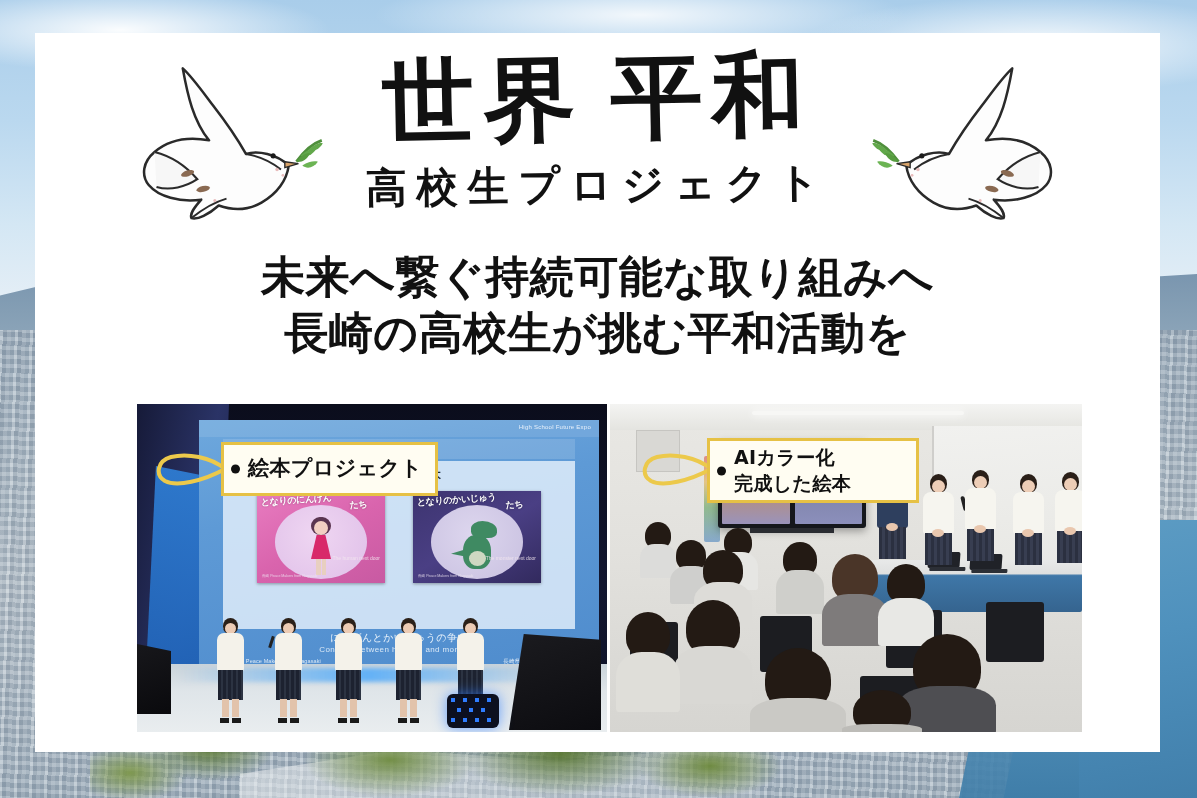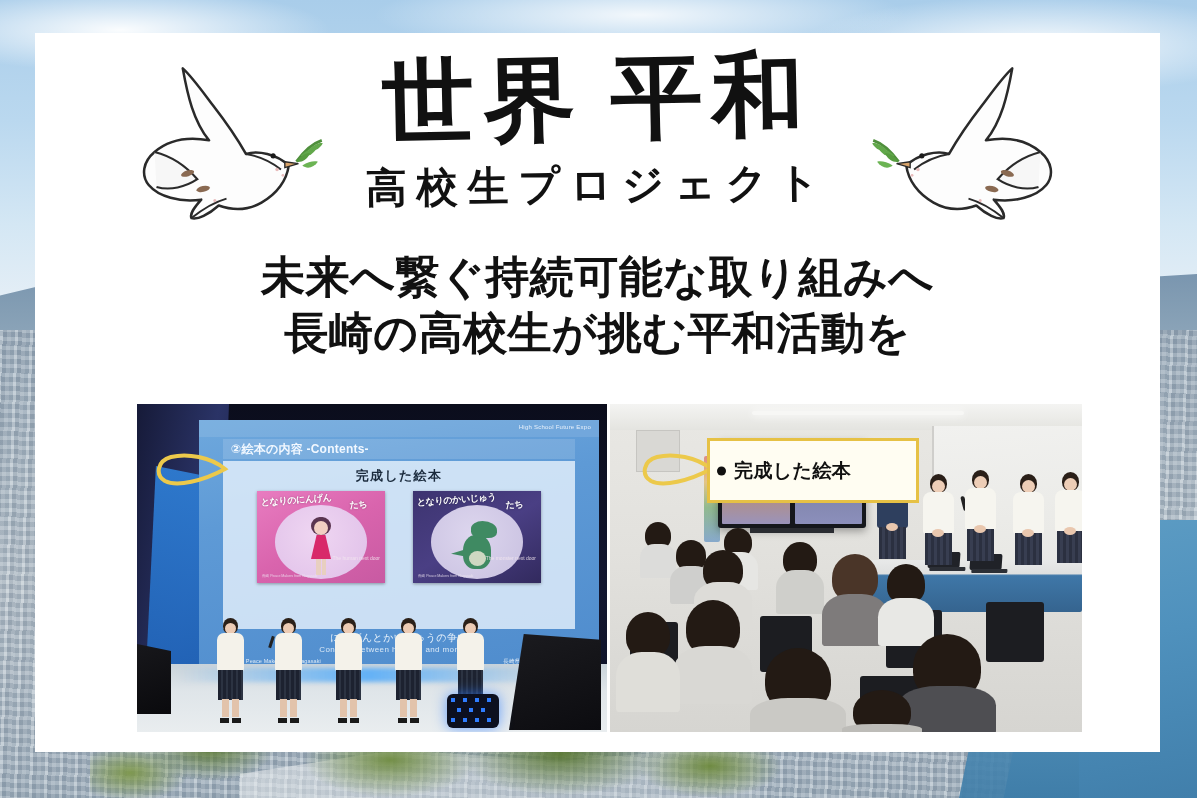--- a/index.html
+++ b/index.html
@@ -625,19 +625,24 @@
     </div>
   </div>
 
   <svg class="lasso" id="lasso-ehon" viewBox="0 0 80 36">
     <path d="M72 18 C58 6 34 2 18 6 C4 10 2 24 12 30 C24 36 50 30 72 18 Z" fill="none" stroke="#ecc94b" stroke-width="4" stroke-linecap="round"></path>
   </svg>
   <svg class="lasso" id="lasso-ai" viewBox="0 0 80 36">
     <path d="M72 18 C58 6 34 2 18 6 C4 10 2 24 12 30 C24 36 50 30 72 18 Z" fill="none" stroke="#ecc94b" stroke-width="4" stroke-linecap="round"></path>
   </svg>
 
+  <div class="callout" id="callout-ehon">
+    <div class="dot"></div>
+    <span>絵本プロジェクト</span>
+  </div>
 
   <div class="callout" id="callout-ai">
     <div class="dot"></div>
+    <span>AIカラー化</span>
     <span>完成した絵本</span>
   </div>
 
 </div>
 
 </body></html>

